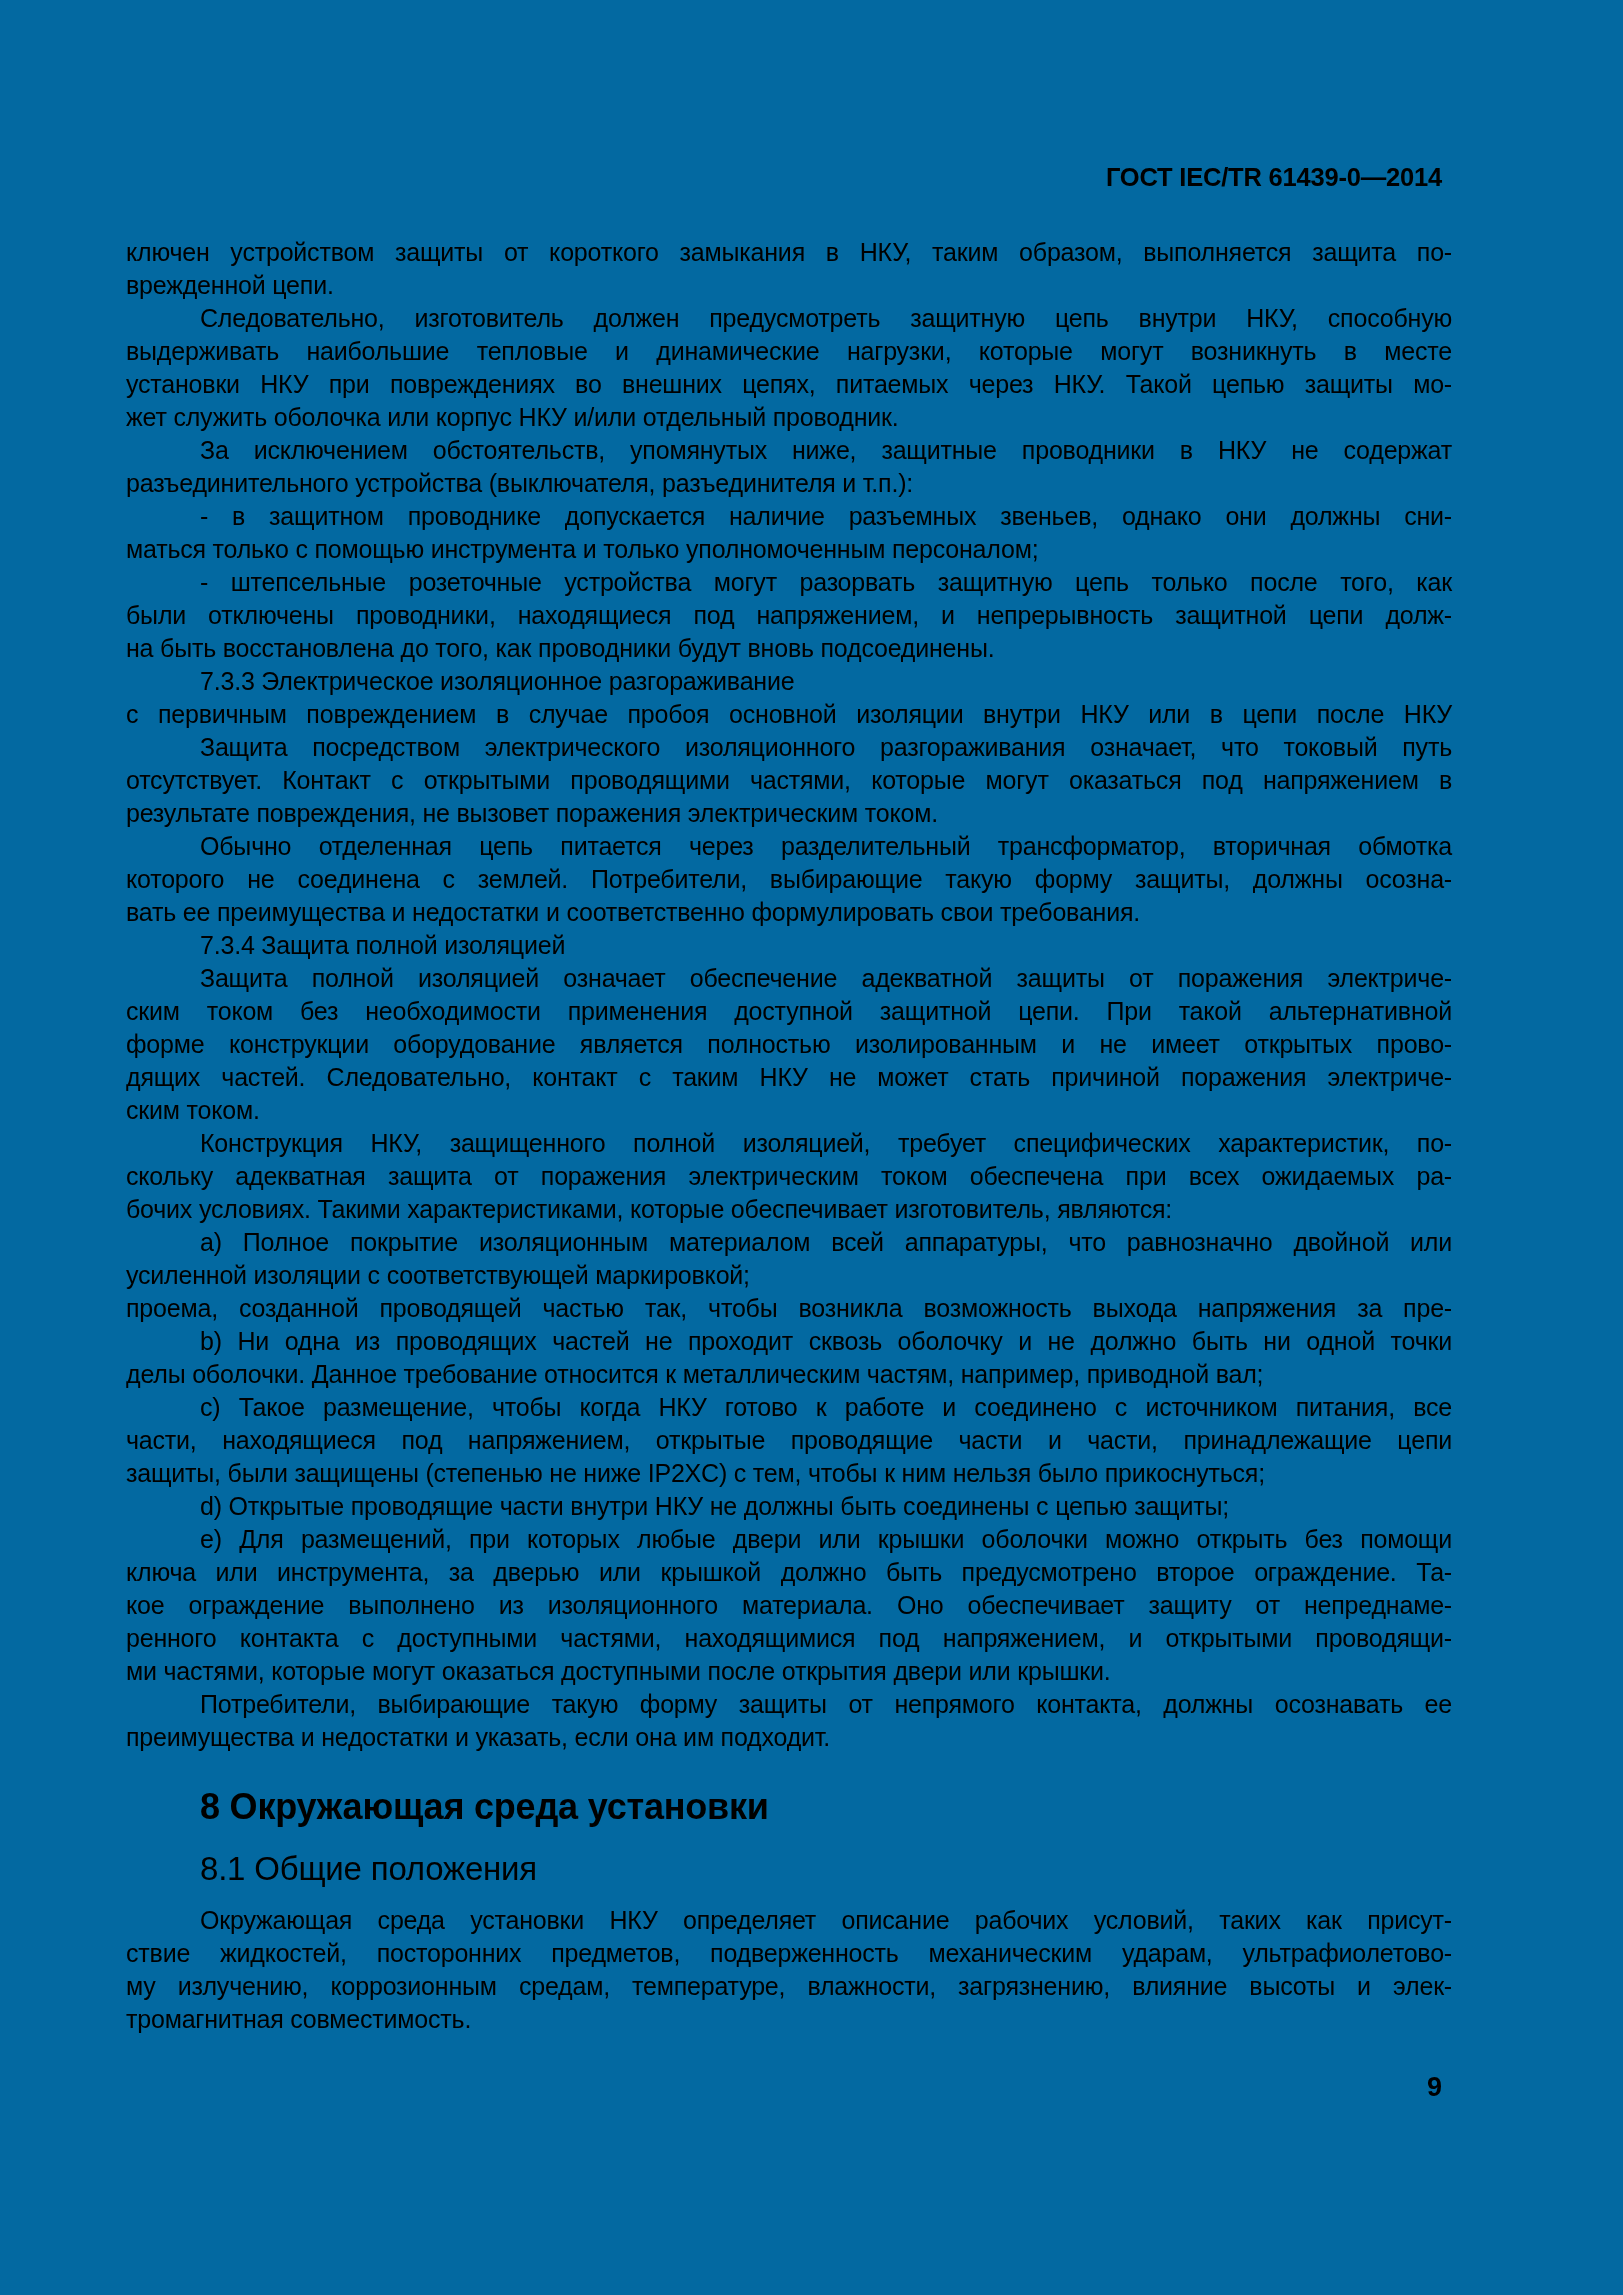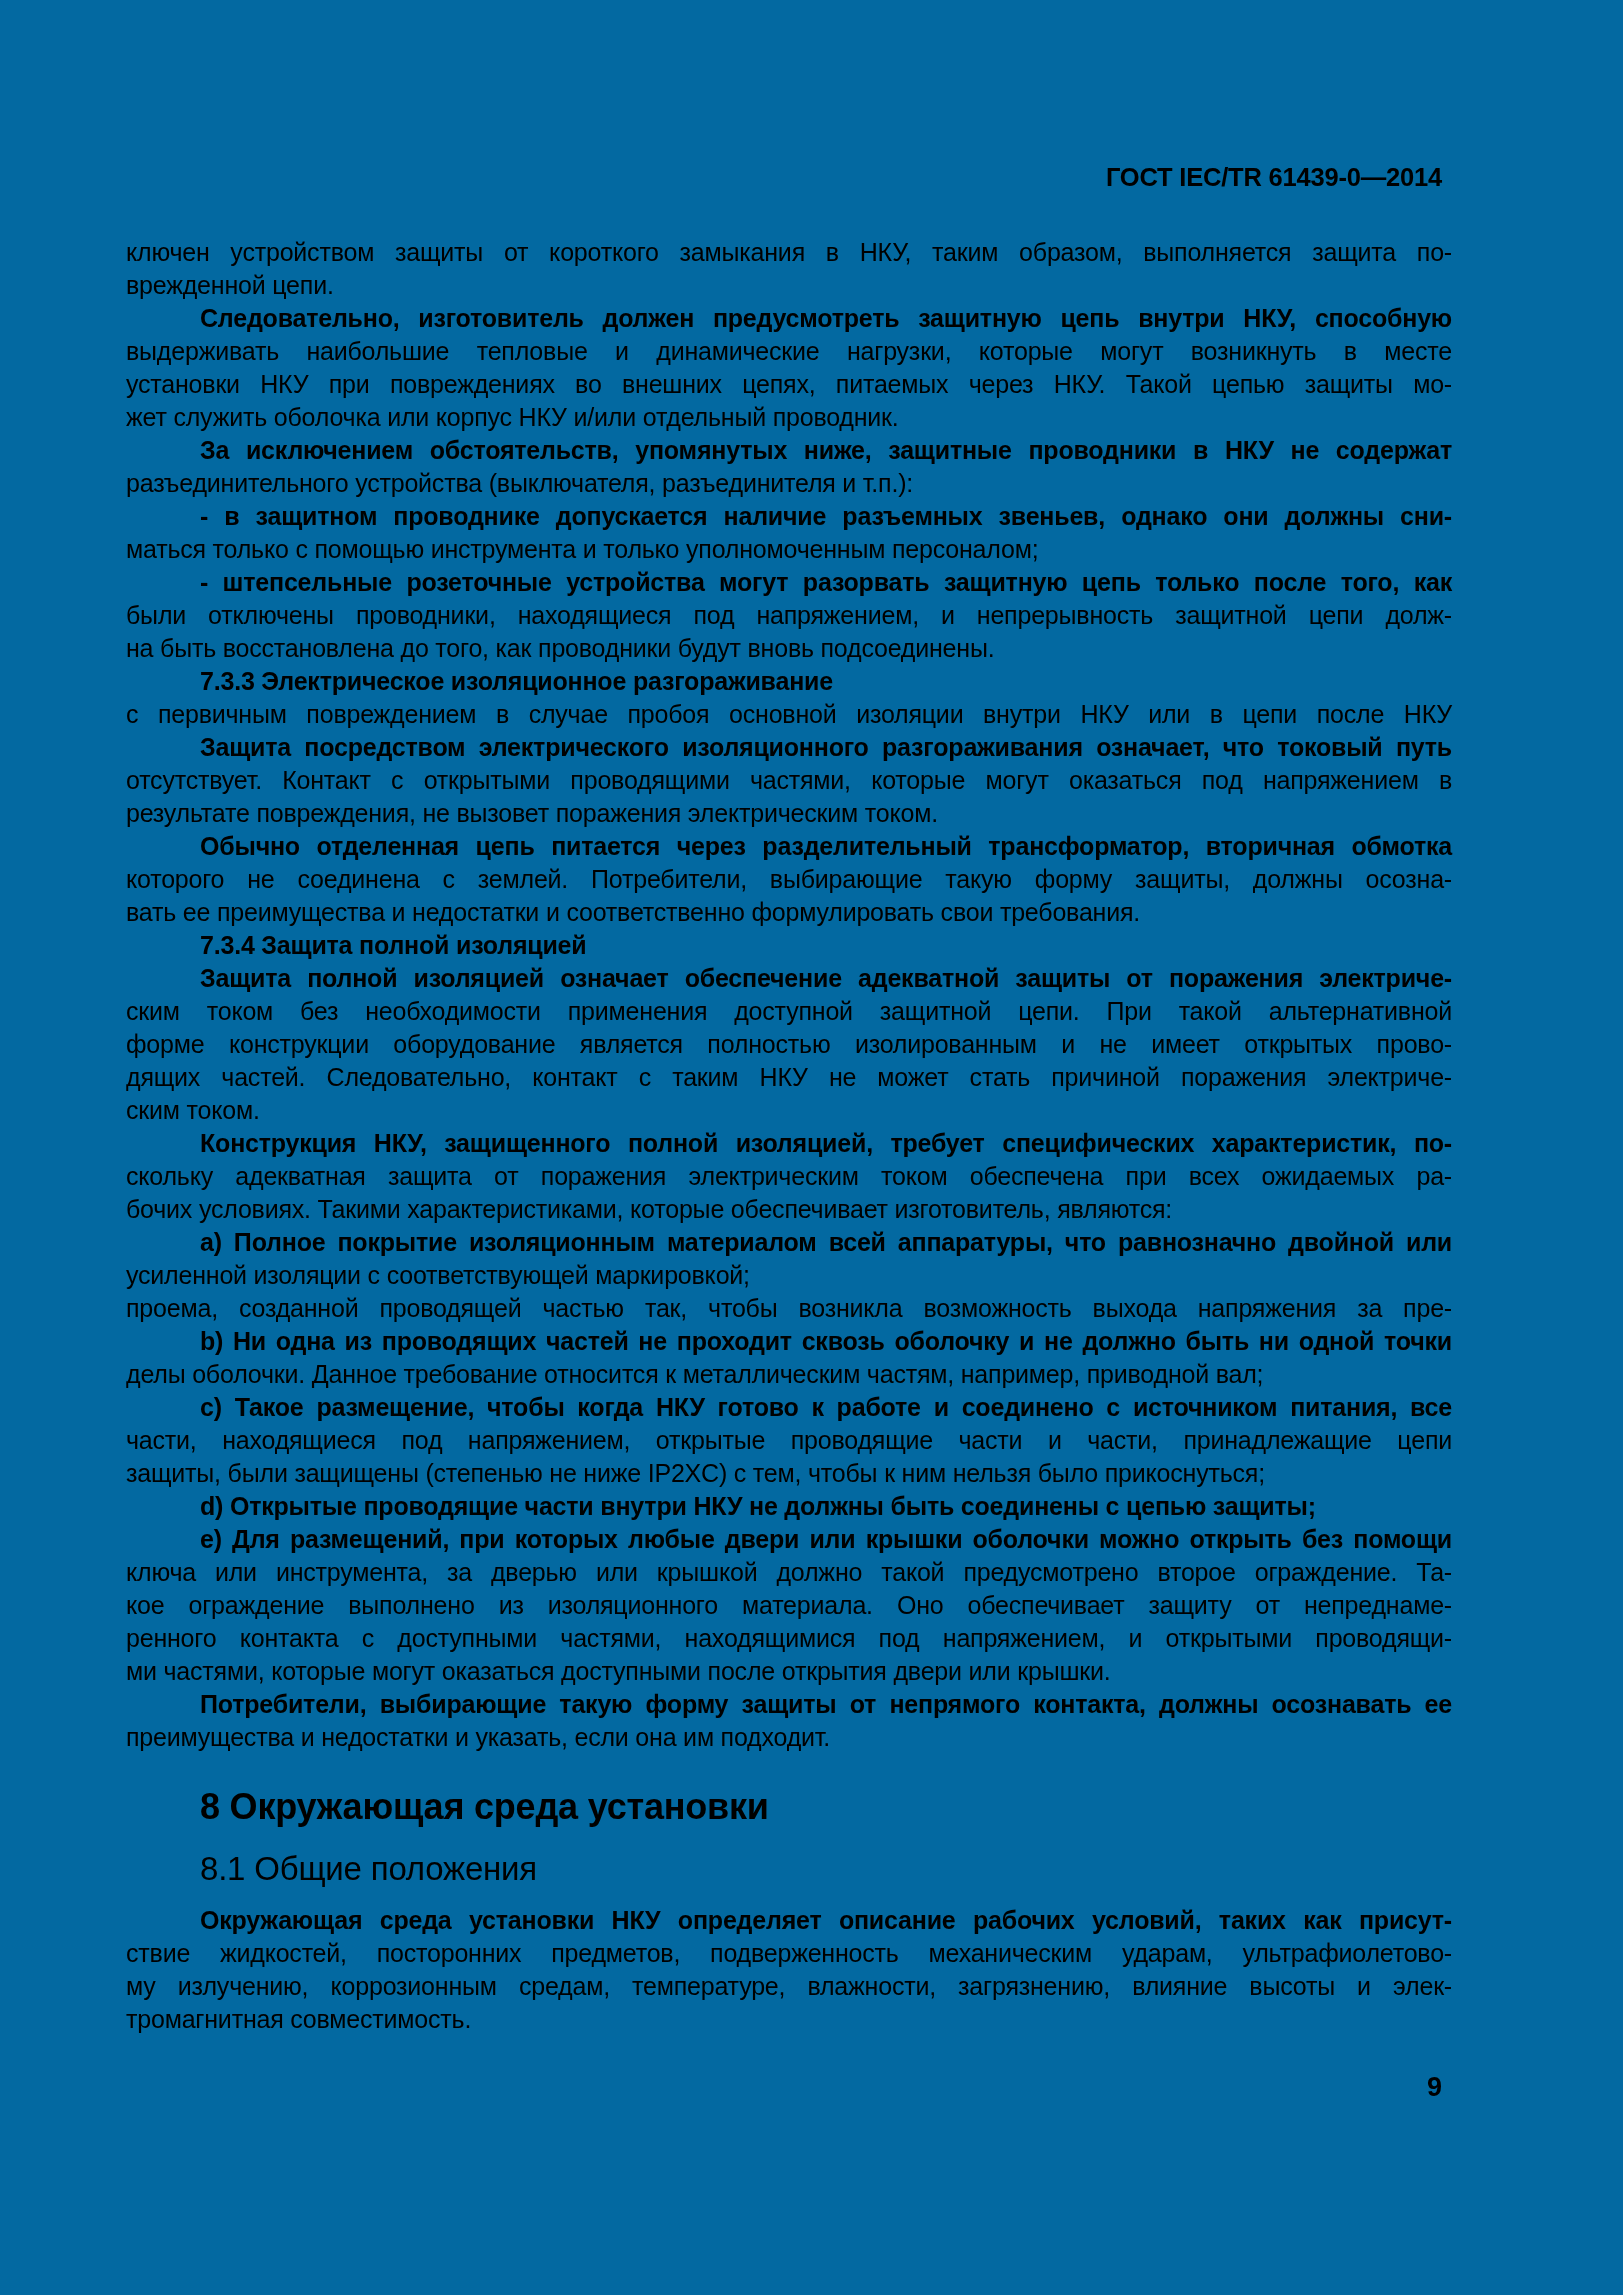--- a/index.html
+++ b/index.html
@@ -34,21 +34,21 @@
   .block { margin: 0; }
   .line {
     text-align: justify;
     text-align-last: justify;
     white-space: normal;
   }
   .line.last {
     text-align: left;
     text-align-last: auto;
   }
-  .line.first { text-indent: 74px; font-weight: bold; }
+  .line.first { text-indent: 74px; }
   .p .line { font-size: 25px; line-height: 33px; }
   .h1 { margin-top: 36px; margin-bottom: 29.4px; }
   .h1 .line { font-size: 36px; font-weight: 700; line-height: 33px; }
   .h2 { margin-bottom: 18.3px; }
   .h2 .line { font-size: 33px; font-weight: 400; line-height: 33px; }
   .page-number {
     position: absolute;
     left: 116px;
     top: 2071px;
     width: 1326px;
@@ -129,21 +129,21 @@
       <div class="block p">
         <div class="line first">c) Такое размещение, чтобы когда НКУ готово к работе и соединено с источником питания, все</div>
         <div class="line">части, находящиеся под напряжением, открытые проводящие части и части, принадлежащие цепи</div>
         <div class="line last">защиты, были защищены (степенью не ниже IP2XC) с тем, чтобы к ним нельзя было прикоснуться;</div>
       </div>
       <div class="block p">
         <div class="line last first">d) Открытые проводящие части внутри НКУ не должны быть соединены с цепью защиты;</div>
       </div>
       <div class="block p">
         <div class="line first">e) Для размещений, при которых любые двери или крышки оболочки можно открыть без помощи</div>
-        <div class="line">ключа или инструмента, за дверью или крышкой должно такой предусмотрено второе ограждение. Та-</div>
+        <div class="line">ключа или инструмента, за дверью или крышкой должно быть предусмотрено второе ограждение. Та-</div>
         <div class="line">кое ограждение выполнено из изоляционного материала. Оно обеспечивает защиту от непреднаме-</div>
         <div class="line">ренного контакта с доступными частями, находящимися под напряжением, и открытыми проводящи-</div>
         <div class="line last">ми частями, которые могут оказаться доступными после открытия двери или крышки.</div>
       </div>
       <div class="block p">
         <div class="line first">Потребители, выбирающие такую форму защиты от непрямого контакта, должны осознавать ее</div>
         <div class="line last">преимущества и недостатки и указать, если она им подходит.</div>
       </div>
       <div class="block h1">
         <div class="line last first">8 Окружающая среда установки</div>

